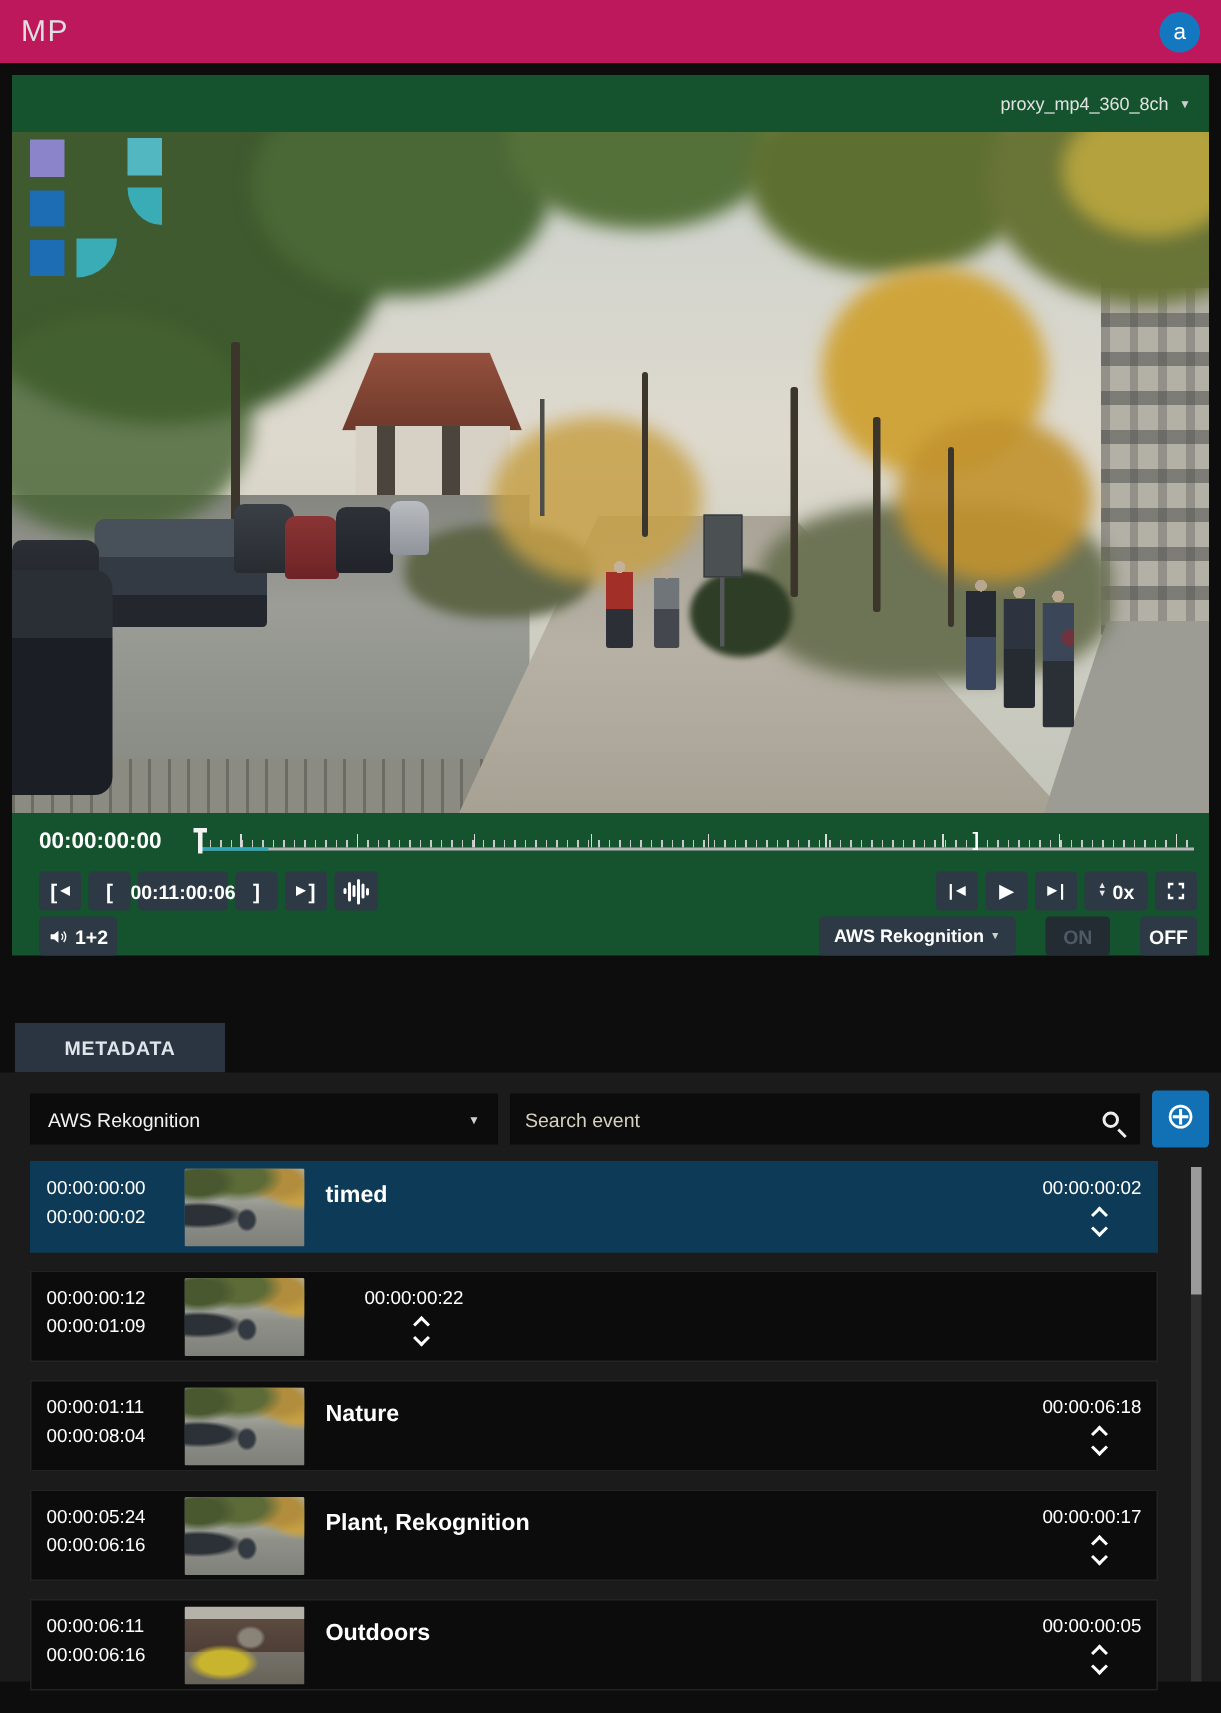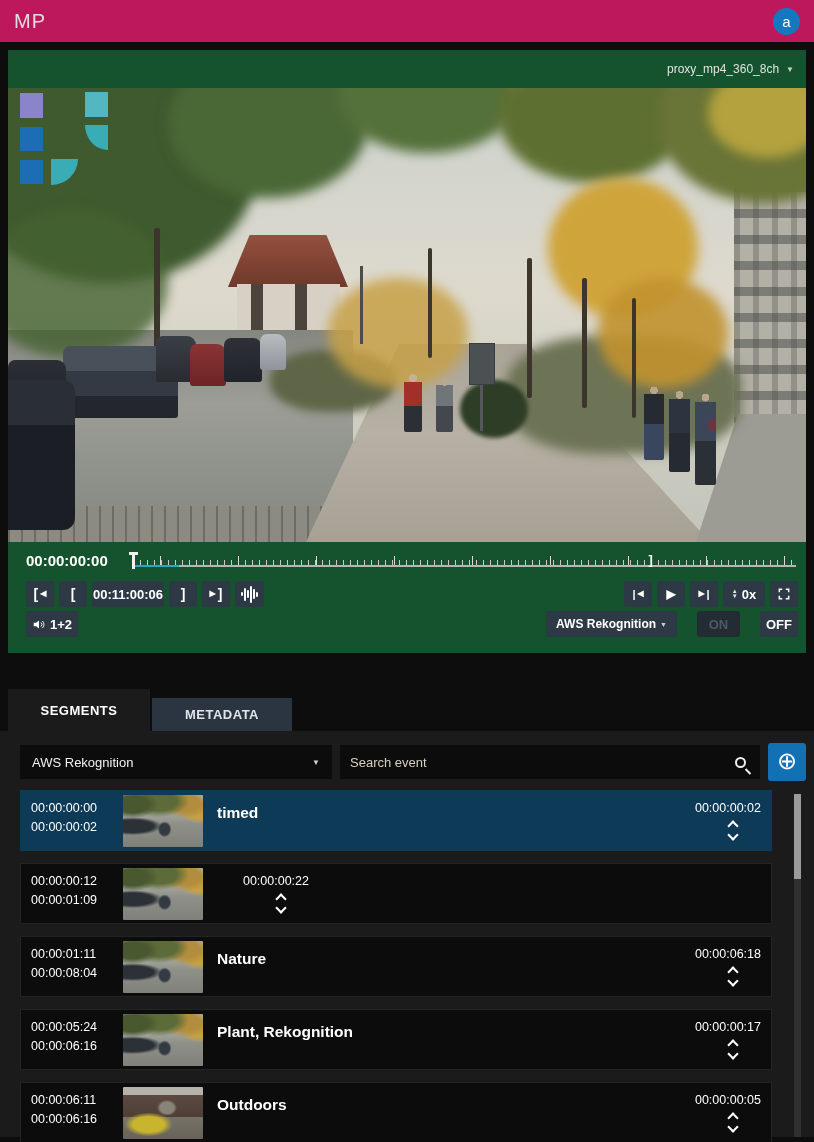--- a/index.html
+++ b/index.html
@@ -112,27 +112,27 @@
   .ticks-minor { position:absolute; left:0; right:2px; bottom:11px; height:5px;
     background:repeating-linear-gradient(90deg,#c9c9c9 0 1px, rgba(0,0,0,0) 1px 7px); }
   .ticks-major { position:absolute; left:27px; right:2px; bottom:11px; height:9px;
     background:repeating-linear-gradient(90deg,#d9d9d9 0 1px, rgba(0,0,0,0) 1px 78px); }
   .playhead { position:absolute; left:-1px; bottom:7px; width:3px; height:17px; background:#f2f2f2; }
   .playhead::before { content:""; position:absolute; left:-3px; top:0; width:9px; height:3px; background:#f2f2f2; }
   .out-marker { position:absolute; left:77.5%; bottom:9px; color:#fff; font-size:13px; font-weight:bold; }
 
   
   .ctrl-row { display:flex; align-items:center; padding:2px 8px 0 18px; gap:5px; }
-  .ctrl-row.second { padding-top:4px; padding-bottom:16px;gap:20px; }
+  .ctrl-row.second { padding-top:4px; padding-bottom:0;gap:20px; }
   .btn { height:26px; min-width:28px; background:#2d3945; border:none; border-radius:3px;
     color:#fff; font-family:"Liberation Sans",sans-serif; font-size:13px; font-weight:bold;
     display:flex; align-items:center; justify-content:center; cursor:pointer; padding:0 6px; gap:2px; }
   .btn .tri { font-size:8px; line-height:1; }
   .btn .brk { font-size:14px; line-height:1; font-weight:bold; }
-  .btn-timecode { width:72px; }
+  .btn-timecode { width:60px; }
   .spacer { flex:1; }
   .stack-arrows { display:flex; flex-direction:column; font-size:6px; line-height:5px; color:#e8e8e8; margin-right:2px; }
   .wave { display:flex; align-items:center; gap:1px; }
   .wave i { display:block; width:2px; background:#fff; border-radius:1px; }
   .w1{height:4px}.w2{height:13px}.w3{height:8px}.w4{height:17px}.w5{height:10px}.w6{height:5px}
   .btn-audio { width:52px; gap:4px; }
   .btn-rek { padding:0 10px; font-size:12px; gap:4px; }
   .btn-on { background:#232b33; color:#4e5a66; width:43px; }
   .btn-off { width:38px; }
 
@@ -329,21 +329,20 @@
     <button class="btn btn-rek">
       <span>AWS Rekognition</span>
       <span class="caret" style="font-size:7px;">▼</span>
     </button>
     <button class="btn btn-on">ON</button>
     <button class="btn btn-off">OFF</button>
   </div>
 </div>
 
 <div class="tabs">
-  <div class="tab active">SEGMENTS</div>
   <div class="tab inactive">METADATA</div>
 </div>
 
 <div class="seg-panel">
   <div class="filter-row">
     <div class="select">
       <span>AWS Rekognition</span>
       <span class="caret">▼</span>
     </div>
     <div class="search-box">

